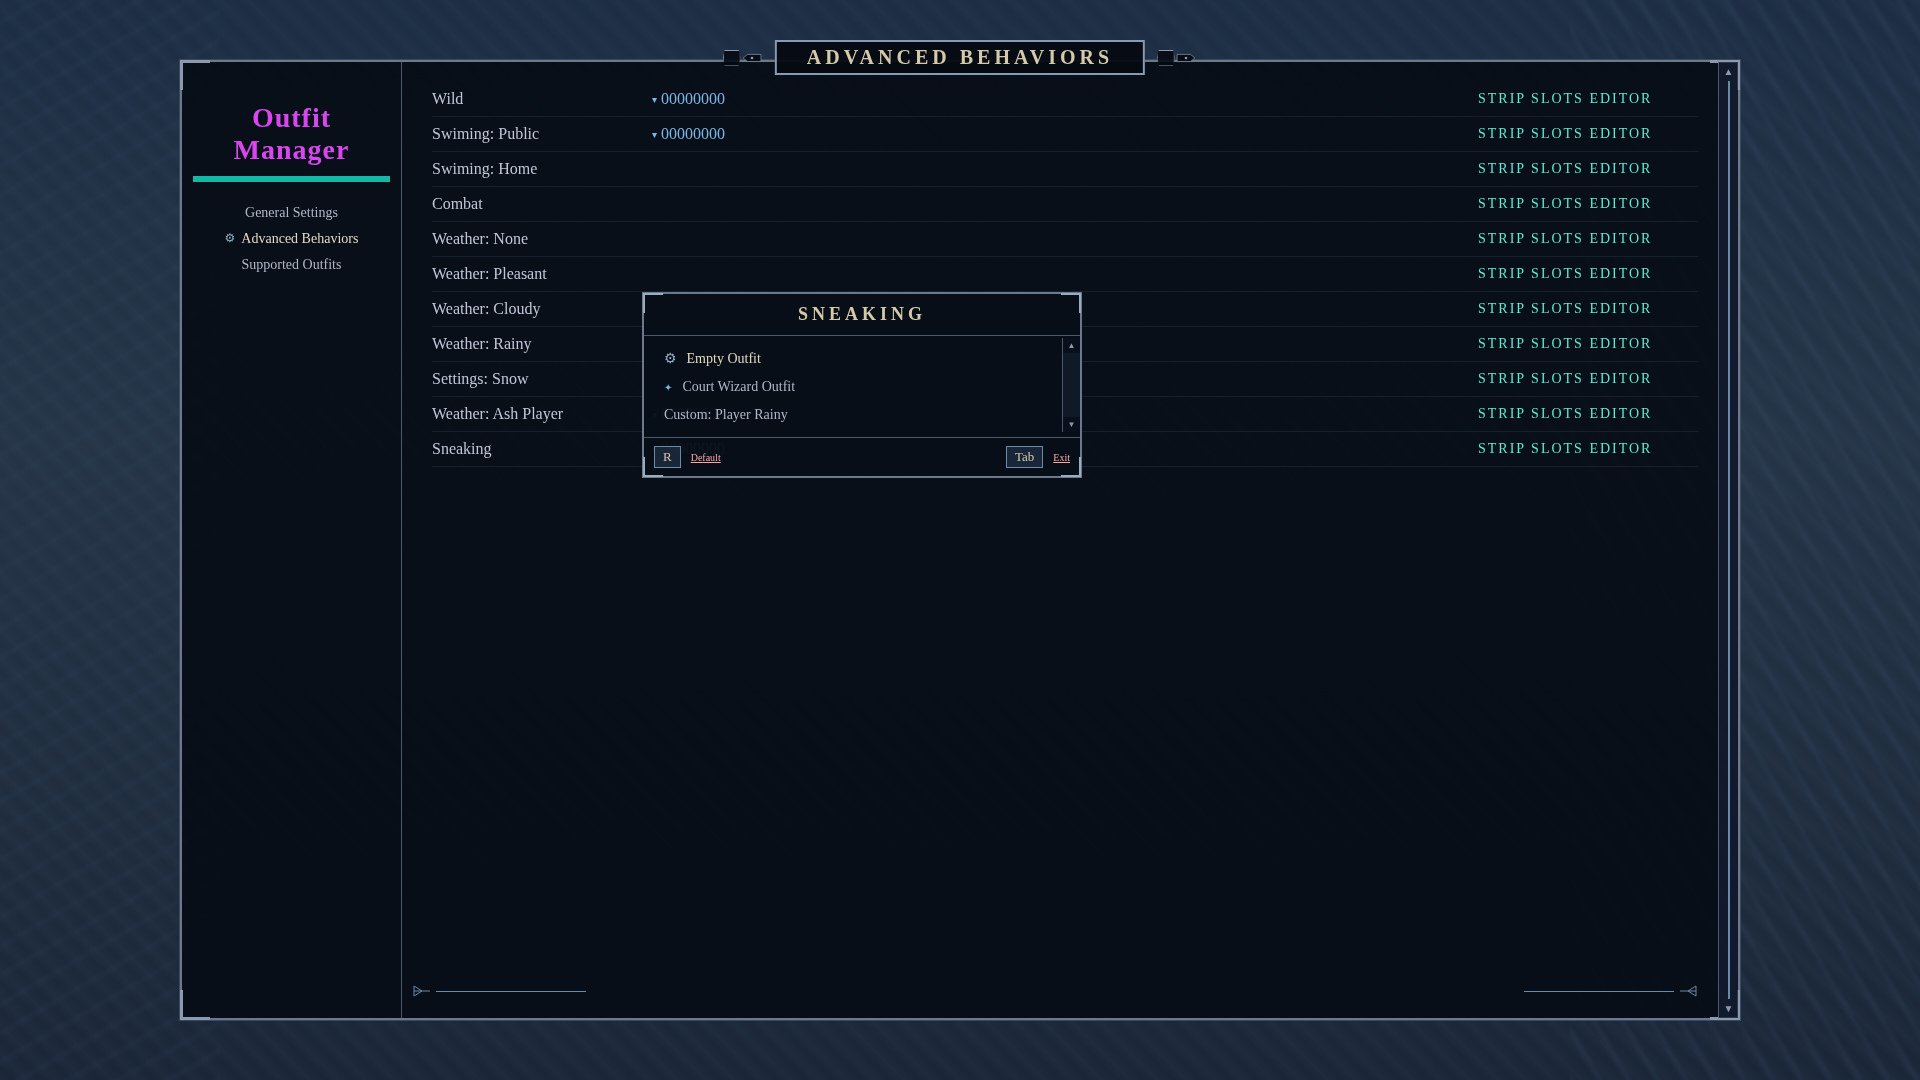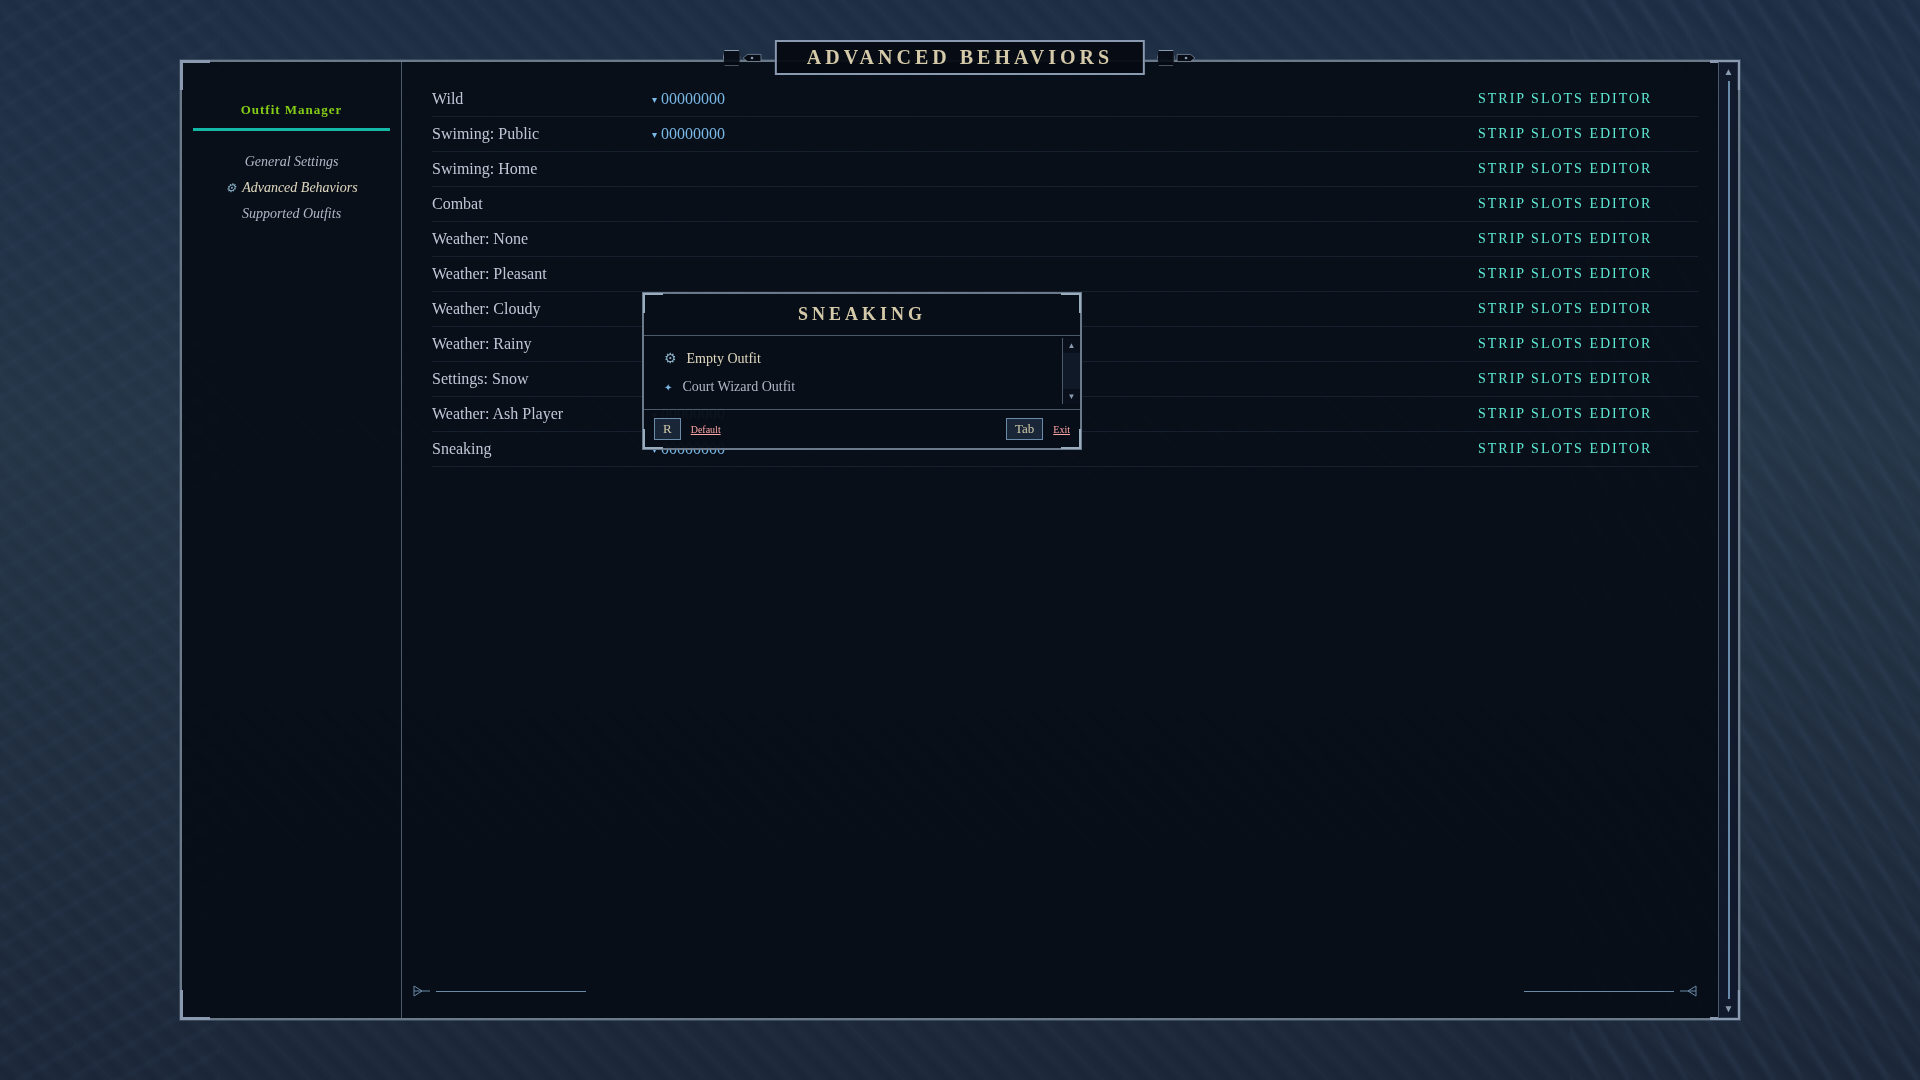--- a/index.html
+++ b/index.html
@@ -137,43 +137,42 @@
       width: 220px;
       min-width: 220px;
       border-right: 1px solid #4a5a6a;
       padding-top: 40px;
       display: flex;
       flex-direction: column;
       align-items: center;
     }
 
     .sidebar-title {
-      color: #84cc16;
-      font-size: 13px;
+      color: #d946ef;
+      font-size: 28px;
       font-weight: bold;
       margin-bottom: 18px;
       text-align: center;
       letter-spacing: 1px;
-      border-bottom: 3px solid #14b8a6;
+      border-bottom: 6px solid #14b8a6;
       padding-bottom: 10px;
       width: 90%;
     }
 
     .sidebar-item {
       color: #b0b8c8;
       font-size: 14px;
       padding: 5px 10px;
       cursor: pointer;
       width: 100%;
       text-align: center;
       display: flex;
-      align-items: flex-end;
+      align-items: flex-start;
       justify-content: center;
       gap: 6px;
-      font-style: italic;
     }
 
     .sidebar-item.active {
       color: #e0d8c0;
     }
 
     .sidebar-icon {
       color: #8ab0c8;
       font-size: 12px;
     }
@@ -526,20 +525,23 @@
           <div class="modal-item selected">
             <span class="modal-item-icon">⚙</span>
             <span>Empty Outfit</span>
           </div>
 
           <div class="modal-item">
             <span class="modal-item-arrow">✦</span>
             <span>Court Wizard Outfit</span>
           </div>
 
+          <div class="modal-item">
+            <span>Custom: Player Rainy</span>
+          </div>
 
 
         </div>
 
         <div class="modal-scrollbar">
           <div class="modal-scroll-arrow">▲</div>
           <div class="modal-scroll-track"></div>
           <div class="modal-scroll-arrow">▼</div>
         </div>
 

